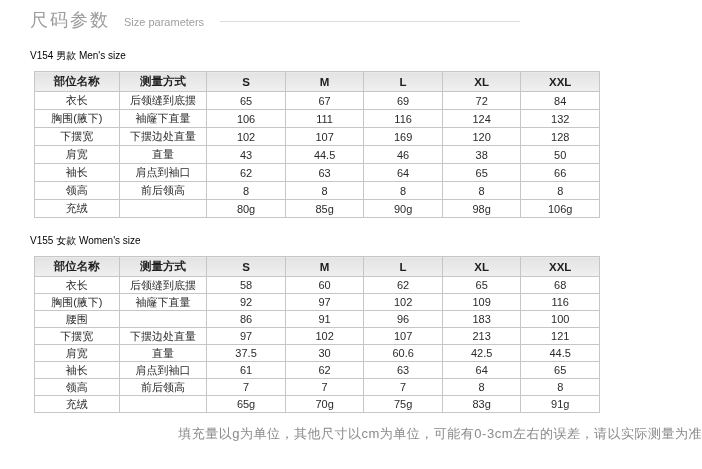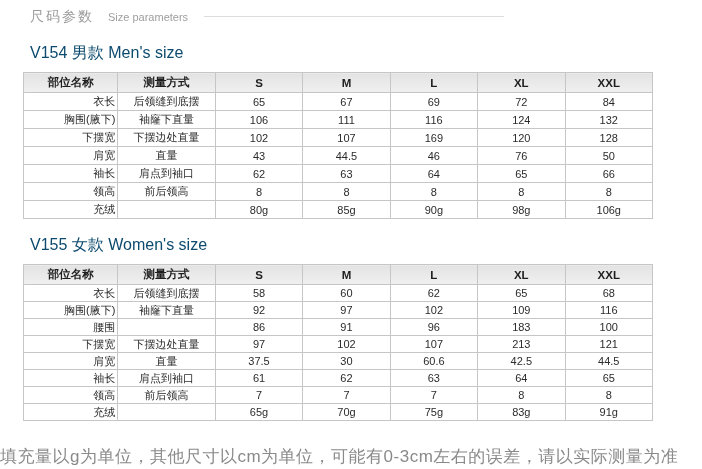--- a/index.html
+++ b/index.html
@@ -10,71 +10,71 @@
     color: #333;
     overflow: hidden;
   }
   .page { width: 702px; height: 469px; position: relative; }
 
   
   .page-header {
     display: flex; align-items: baseline;
     padding: 8px 0 0 30px;
   }
-  .title-cn { font-size: 14px; color: #9c9c9c; letter-spacing: 2px; font-weight: 400; }
+  .title-cn { font-size: 18px; color: #9c9c9c; letter-spacing: 2px; font-weight: 400; }
   .title-en { font-size: 11px; color: #9e9e9e; margin-left: 14px; font-weight: 400; }
   .title-rule {
     display: inline-block; width: 300px; height: 1px;
     background: #dcdcdc; margin-left: 16px; position: relative; top: -4px;
   }
 
   
   .section-title {
-    font-size: 16px; color: #0c4a6e; font-weight: 400;
+    font-size: 10px; color: #000000; font-weight: 400;
     margin: 16px 0 0 30px;
   }
   .section-title.first { margin-top: 17px; }
   .section-title.second { margin-top: 16px; }
 
   
   table.size-table {
     border-collapse: collapse;
     table-layout: fixed;
-    width: 630px;
-    margin: 8px 0 0 23px;
+    width: 566px;
+    margin: 8px 0 0 34px;
     font-size: 11px;
     color: #2b2b2b;
   }
   table.size-table th, table.size-table td {
     border: 1px solid #c6c6c6;
     text-align: center;
     vertical-align: middle;
     padding: 0 2px;
     white-space: nowrap;
     overflow: hidden;
   }
   table.size-table th {
     background: linear-gradient(180deg, #e3e3e3 0%, #f0f0f0 100%);
     font-weight: 700;
     font-size: 11.5px;
     color: #1e1e1e;
     height: 20px;
   }
   table.men td { height: 18px; }
   table.women td { height: 17px; }
-  table.size-table td:first-child { font-weight: 400; text-align: right; }
+  table.size-table td:first-child { font-weight: 400; }
   table.size-table .col-part   { width: 15%; }
   table.size-table .col-method { width: 15.5%; }
   table.size-table .col-size   { width: 13.9%; }
 
   
   .footer-note {
-    margin-top: 24px;
-    text-align: left;
-    font-size: 17px;
+    margin-top: 12px;
+    text-align: right;
+    font-size: 13px;
     color: #8a8a8a;
     letter-spacing: 0.5px;
   }
 </style>
 </head>
 <body>
 
 <div class="page">
 
   <div class="page-header">
@@ -133,21 +133,21 @@
           <td>169</td>
           <td>120</td>
           <td>128</td>
         </tr>
         <tr>
           <td>肩宽</td>
           <td>直量</td>
           <td>43</td>
           <td>44.5</td>
           <td>46</td>
-          <td>76</td>
+          <td>38</td>
           <td>50</td>
         </tr>
         <tr>
           <td>袖长</td>
           <td>肩点到袖口</td>
           <td>62</td>
           <td>63</td>
           <td>64</td>
           <td>65</td>
           <td>66</td>

